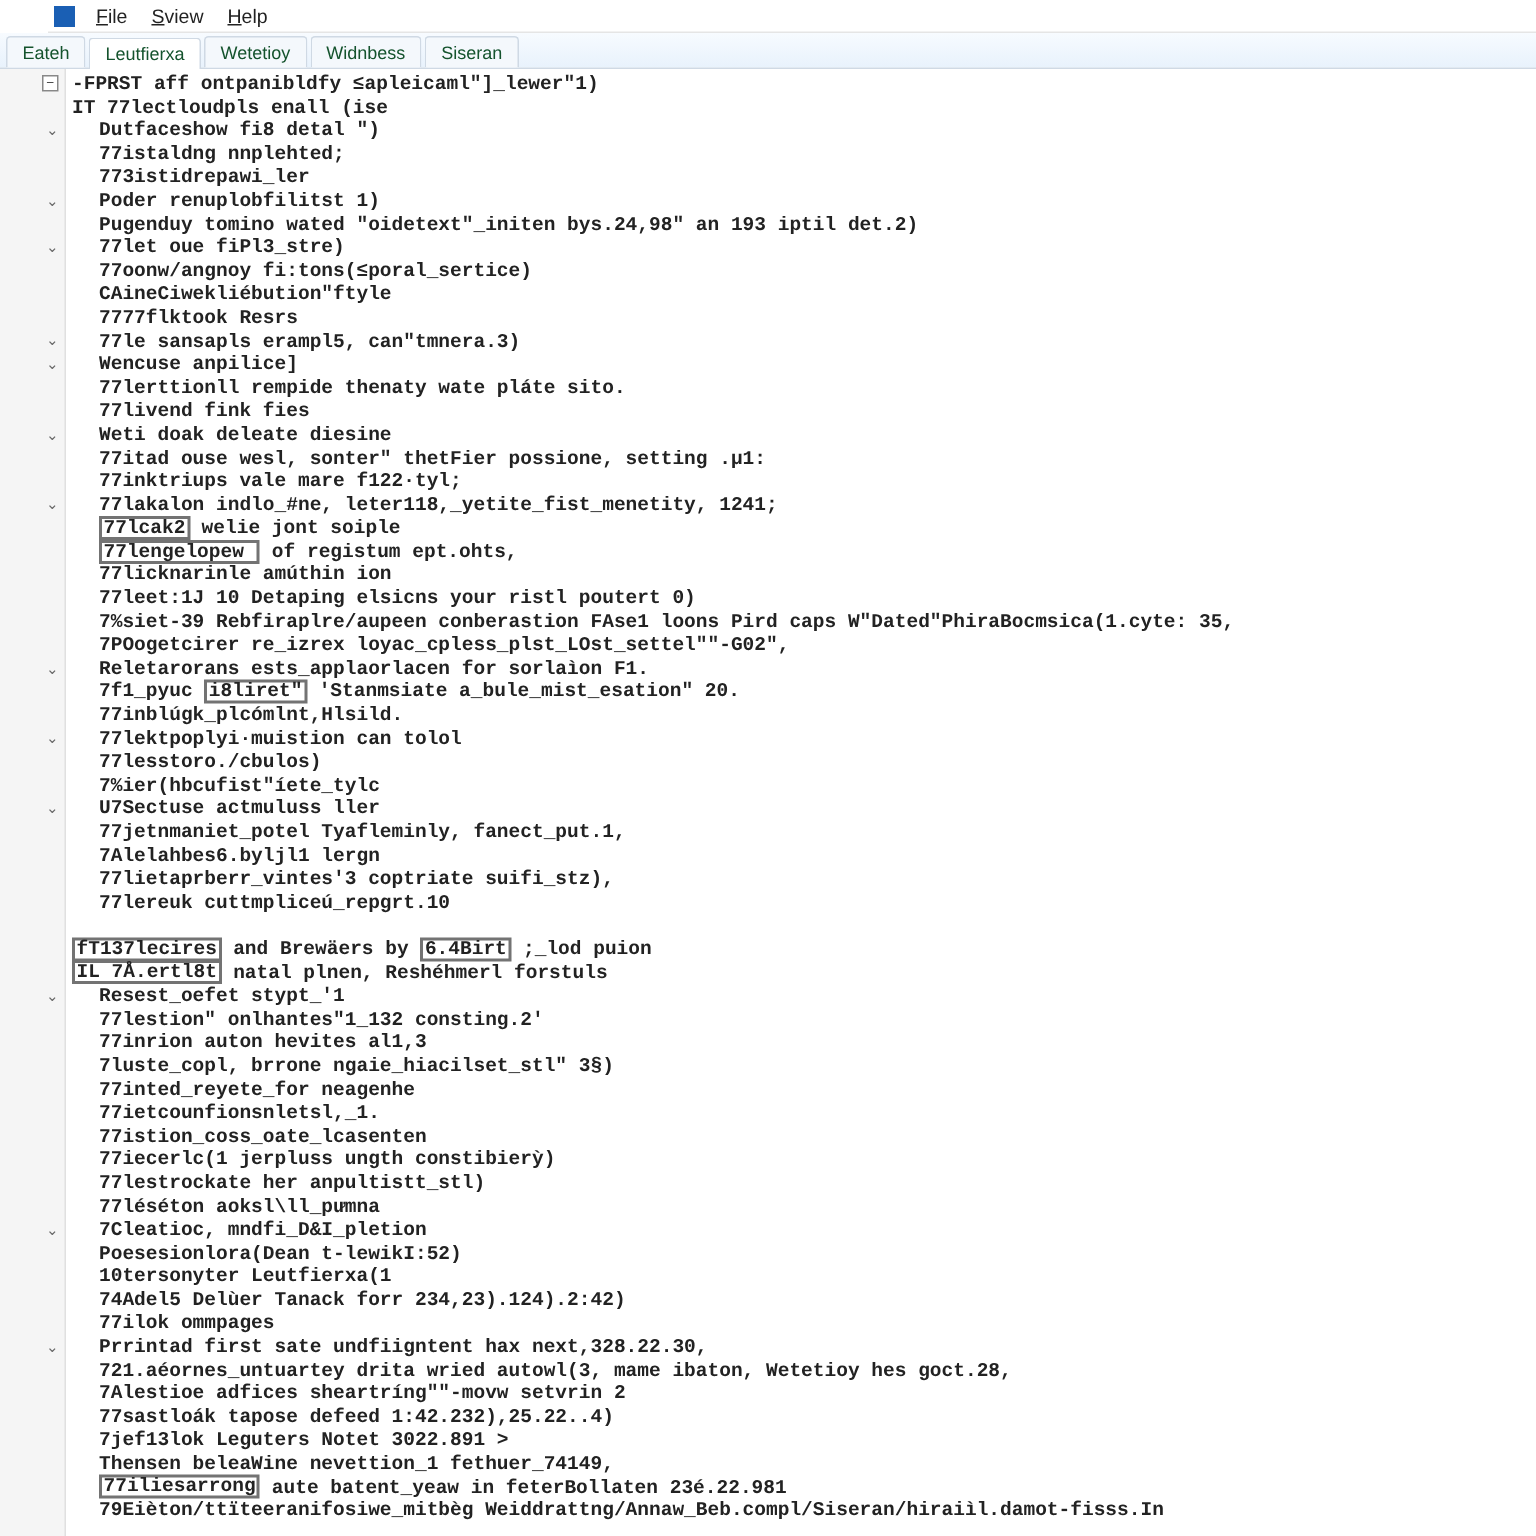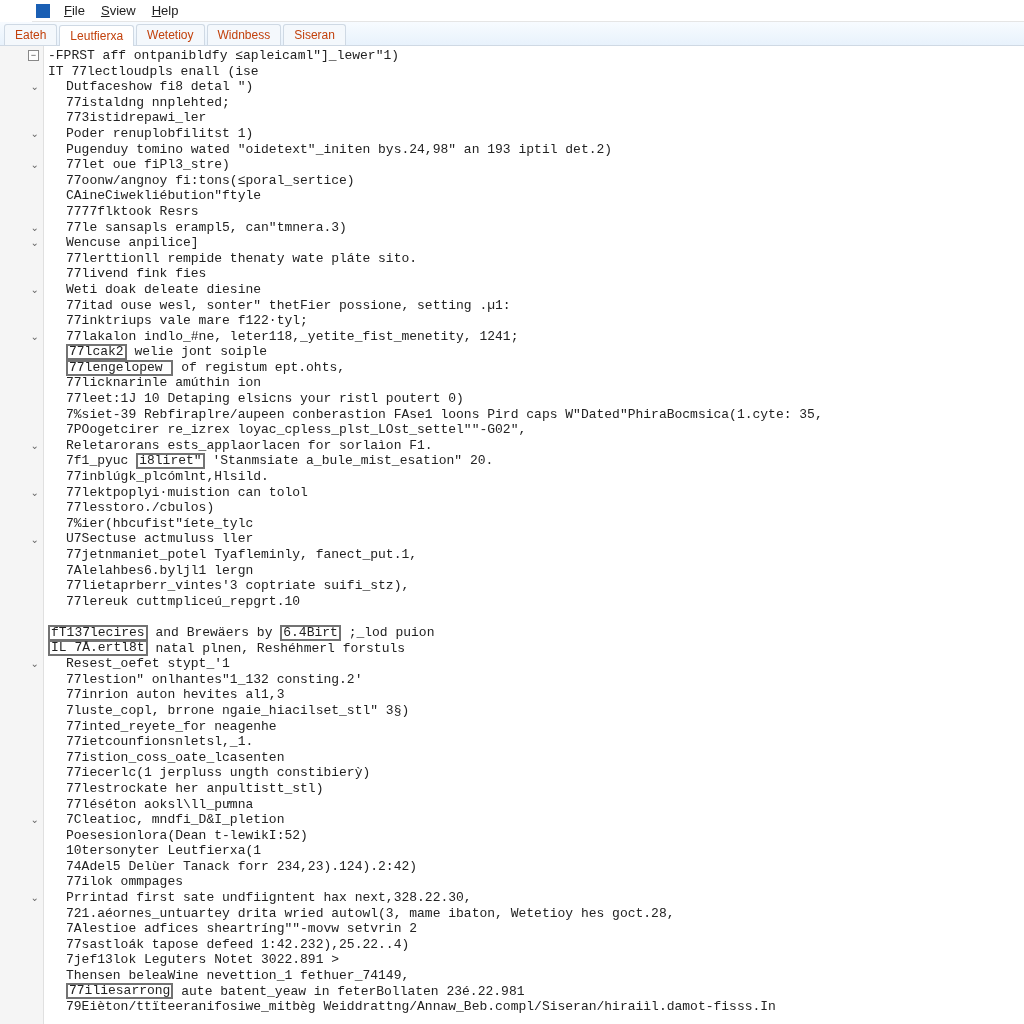--- a/index.html
+++ b/index.html
@@ -40,21 +40,21 @@
   padding-left: 4px;
 }
 .tab {
   padding: 3px 10px;
   border: 1px solid #cfd9e4;
   border-bottom: none;
   background: #f4f8fc;
   margin-right: 2px;
   border-radius: 3px 3px 0 0;
   font-size: 12px;
-  color: #c2410c;
+  color: #14532d;
   cursor: default;
 }
 .tab.active {
   background: #fff;
   position: relative;
   top: 1px;
 }
 .content {
   display: flex;
   height: calc(100% - 46px);
@@ -90,20 +90,21 @@
   color: #666;
 }
 .editor {
   flex: 1;
   padding: 2px 0 2px 4px;
   font-family: Consolas, "Courier New", monospace;
   font-size: 13px;
   line-height: 15.6px;
   white-space: pre;
   overflow: hidden;
+  font-weight: bold;
 }
 .ln { height: 15.6px; display: flex; align-items: center; }
 .hl {
   border: 2px solid #737373;
   padding: 0 1px;
   margin: -1px 0;
   display: inline-block;
   line-height: 12px;
 }
 .ind1 { padding-left: 18px; }

